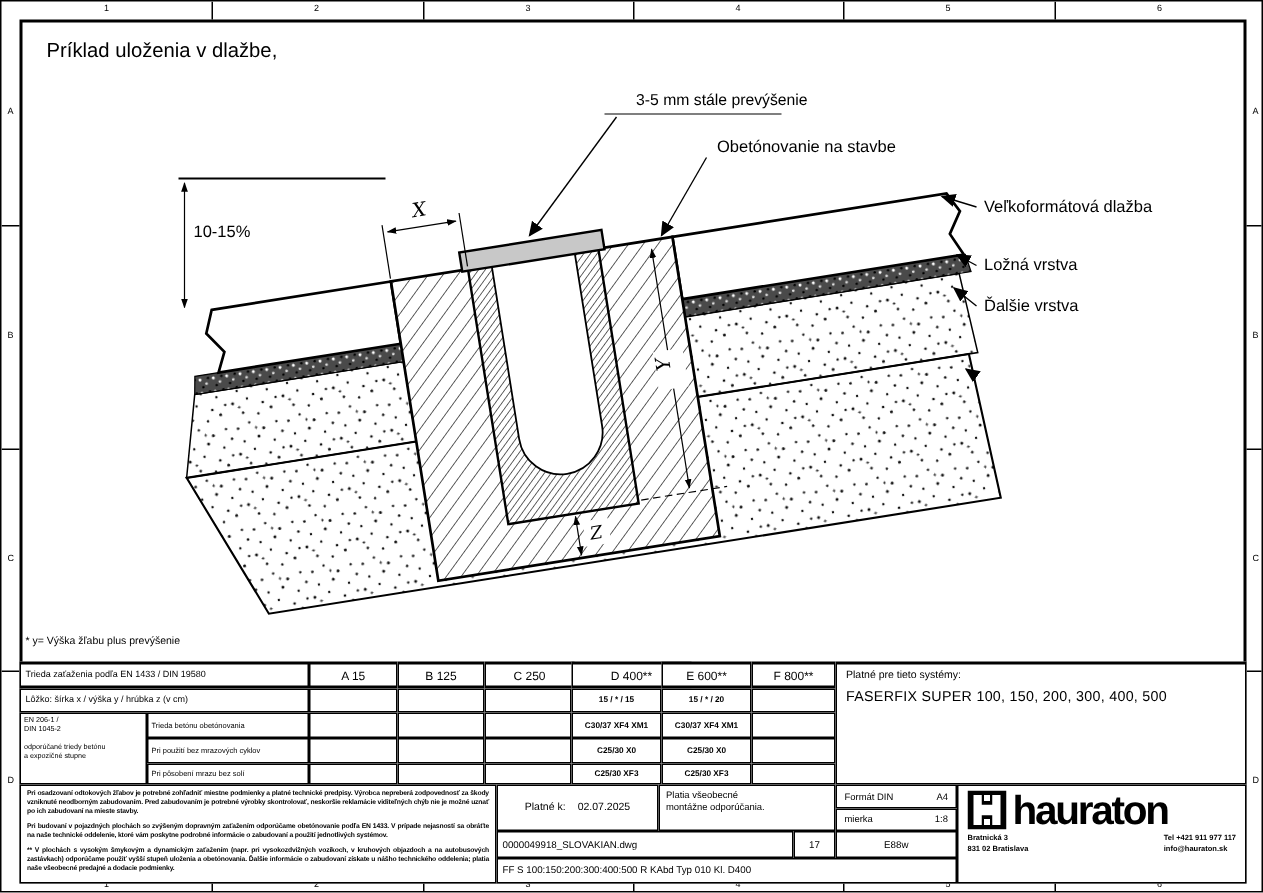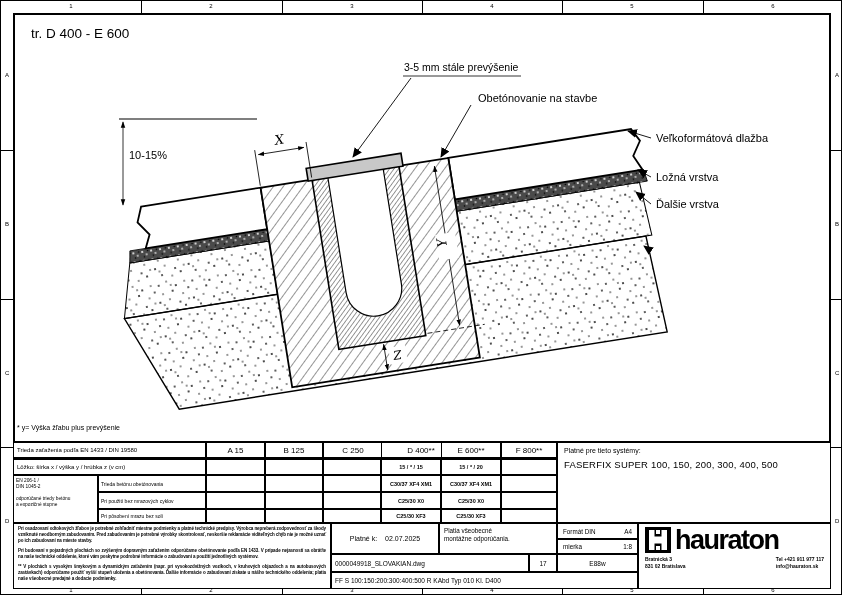--- a/index.html
+++ b/index.html
@@ -6,21 +6,21 @@
   .page{position:relative;width:842px;height:595px;background:#fff;font-family:"Liberation Sans",sans-serif;color:#000;overflow:hidden;box-sizing:border-box;border:1px solid #000;}
   .page *{box-sizing:border-box;}
   
   .band-n{position:absolute;font-size:6px;line-height:6px;transform:translate(-50%,0);}
   .band-l{position:absolute;font-size:6px;line-height:6px;transform:translate(0,-50%);}
   .tick-v{position:absolute;width:1px;height:12px;background:#000;}
   .tick-h{position:absolute;width:12px;height:1px;background:#000;}
   .frame{position:absolute;left:12px;top:12px;width:818px;height:576px;border:2px solid #000;}
   
   .dlab{position:absolute;font-size:11px;line-height:13px;white-space:nowrap;}
-  .dlab-s{position:absolute;font-size:10.5px;line-height:12px;white-space:nowrap;}
+  .dlab-s{position:absolute;font-size:10.5px;line-height:12px;white-space:nowrap;margin-left:20px;}
   .title{position:absolute;left:30px;top:24px;font-size:13.5px;line-height:17px;}
   .footnote{position:absolute;left:16px;top:423px;font-size:7px;}
   svg{position:absolute;left:0;top:0;}
   .dimtxt{font:italic 13px "DejaVu Serif",serif;}
   .dimtxt2{font:italic 12px "DejaVu Serif",serif;}
   
   .c{position:absolute;border:1px solid #000;display:flex;align-items:center;overflow:hidden;background:#fff;}
   .cl{padding-left:3px;}
   .cc{justify-content:center;}
   .f6{font-size:6px;}
@@ -173,21 +173,21 @@
     <line x1="402" y1="75" x2="520" y2="75" stroke="#000" stroke-width="0.8"></line>
     <line x1="410" y1="77" x2="352" y2="156" stroke="#000" stroke-width="0.9" marker-end="url(#lead)"></line>
     <line x1="470" y1="104" x2="440" y2="156" stroke="#000" stroke-width="0.9" marker-end="url(#lead)"></line>
     <line x1="650" y1="137" x2="627" y2="130" stroke="#000" stroke-width="0.9" marker-end="url(#lead)"></line>
     <line x1="650" y1="176" x2="637" y2="169" stroke="#000" stroke-width="0.9" marker-end="url(#lead)"></line>
     <line x1="650" y1="203" x2="635" y2="191" stroke="#000" stroke-width="0.9" marker-end="url(#lead)"></line>
     <line x1="650" y1="250" x2="643" y2="245" stroke="#000" stroke-width="0.9" marker-end="url(#lead)"></line>
   </svg>
 
   <div class="title">
-    <div>tr. D 400 - E 600</div>
+    <div>Príklad uloženia v dlažbe,</div>
   </div>
   <div class="dlab" style="left:128px;top:148px">10-15%</div>
   <div class="dlab-s" style="left:403px;top:60px">3-5 mm stále prevýšenie</div>
   <div class="dlab" style="left:477px;top:91px">Obetónovanie na stavbe</div>
   <div class="dlab" style="left:655px;top:131px">Veľkoformátová dlažba</div>
   <div class="dlab" style="left:655px;top:170px">Ložná vrstva</div>
   <div class="dlab" style="left:655px;top:197px">Ďalšie vrstva</div>
   <div class="footnote">* y= Výška žľabu plus prevýšenie</div>
 
   <div class="c cl f6 thk thkb" style="left:12px;top:440px;width:193px;height:18px">Trieda zaťaženia podľa EN 1433 / DIN 19580</div>

